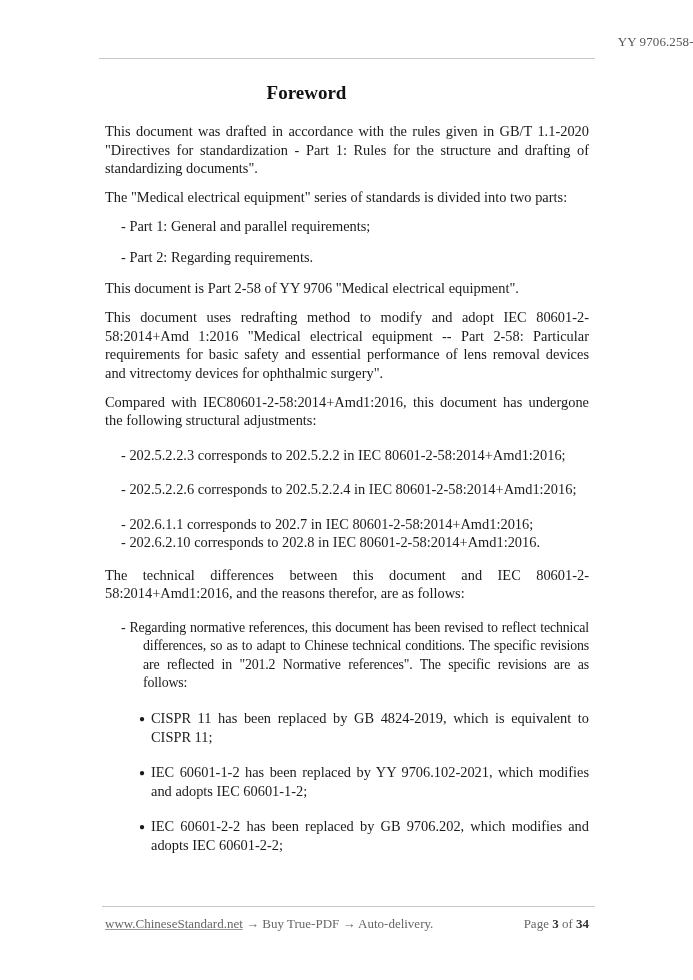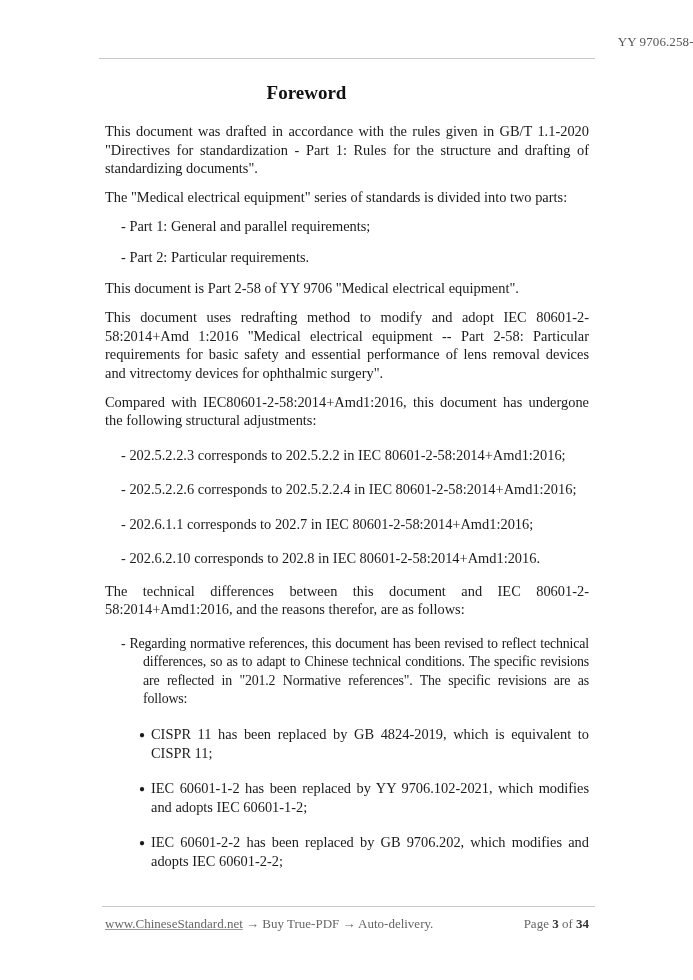--- a/index.html
+++ b/index.html
@@ -124,27 +124,27 @@
 
 <div class="page-header">YY 9706.258-2022</div>
 <div class="header-rule"></div>
 
 <div class="title">Foreword</div>
 
 <div class="body-text">
   <p class="para">This document was drafted in accordance with the rules given in GB/T 1.1-2020 "Directives for standardization - Part 1: Rules for the structure and drafting of standardizing documents".</p>
   <p class="para">The "Medical electrical equipment" series of standards is divided into two parts:</p>
   <div class="item">- Part 1: General and parallel requirements;</div>
-  <div class="item">- Part 2: Particular requirements.</div>
+  <div class="item">- Part 2: Regarding requirements.</div>
   <p class="para">This document is Part 2-58 of YY 9706 "Medical electrical equipment".</p>
   <p class="para">This document uses redrafting method to modify and adopt IEC 80601-2-58:2014+Amd 1:2016 "Medical electrical equipment -- Part 2-58: Particular requirements for basic safety and essential performance of lens removal devices and vitrectomy devices for ophthalmic surgery".</p>
   <p class="para">Compared with IEC80601-2-58:2014+Amd1:2016, this document has undergone the following structural adjustments:</p>
   <div class="item" style="margin-top:16px;margin-bottom:16px;">- 202.5.2.2.3 corresponds to 202.5.2.2 in IEC 80601-2-58:2014+Amd1:2016;</div>
   <div class="item" style="margin-bottom:16px;">- 202.5.2.2.6 corresponds to 202.5.2.2.4 in IEC 80601-2-58:2014+Amd1:2016;</div>
-  <div class="item" style="margin-bottom:16px;">- 202.6.1.1 corresponds to 202.7 in IEC 80601-2-58:2014+Amd1:2016;</div>
+  <div class="item" style="margin-bottom:0;">- 202.6.1.1 corresponds to 202.7 in IEC 80601-2-58:2014+Amd1:2016;</div>
   <div class="item" style="margin-bottom:14px;">- 202.6.2.10 corresponds to 202.8 in IEC 80601-2-58:2014+Amd1:2016.</div>
   <p class="para">The technical differences between this document and IEC 80601-2-58:2014+Amd1:2016, and the reasons therefor, are as follows:</p>
   <div class="diff-item">- Regarding normative references, this document has been revised to reflect technical differences, so as to adapt to Chinese technical conditions. The specific revisions are reflected in "201.2 Normative references". The specific revisions are as follows:</div>
   <ul class="bullet-list">
     <li class="bullet-item"><span class="bullet-glyph">●</span><span>CISPR 11 has been replaced by GB 4824-2019, which is equivalent to CISPR 11;</span></li>
     <li class="bullet-item"><span class="bullet-glyph">●</span><span>IEC 60601-1-2 has been replaced by YY 9706.102-2021, which modifies and adopts IEC 60601-1-2;</span></li>
     <li class="bullet-item"><span class="bullet-glyph">●</span><span>IEC 60601-2-2 has been replaced by GB 9706.202, which modifies and adopts IEC 60601-2-2;</span></li>
   </ul>
 </div>
 

